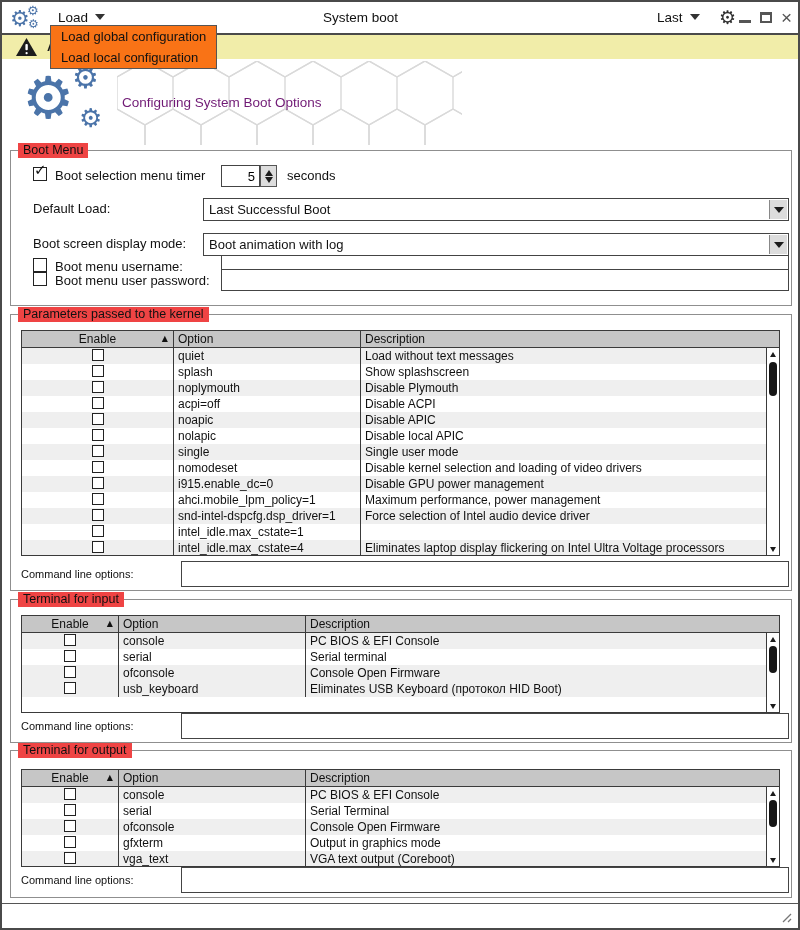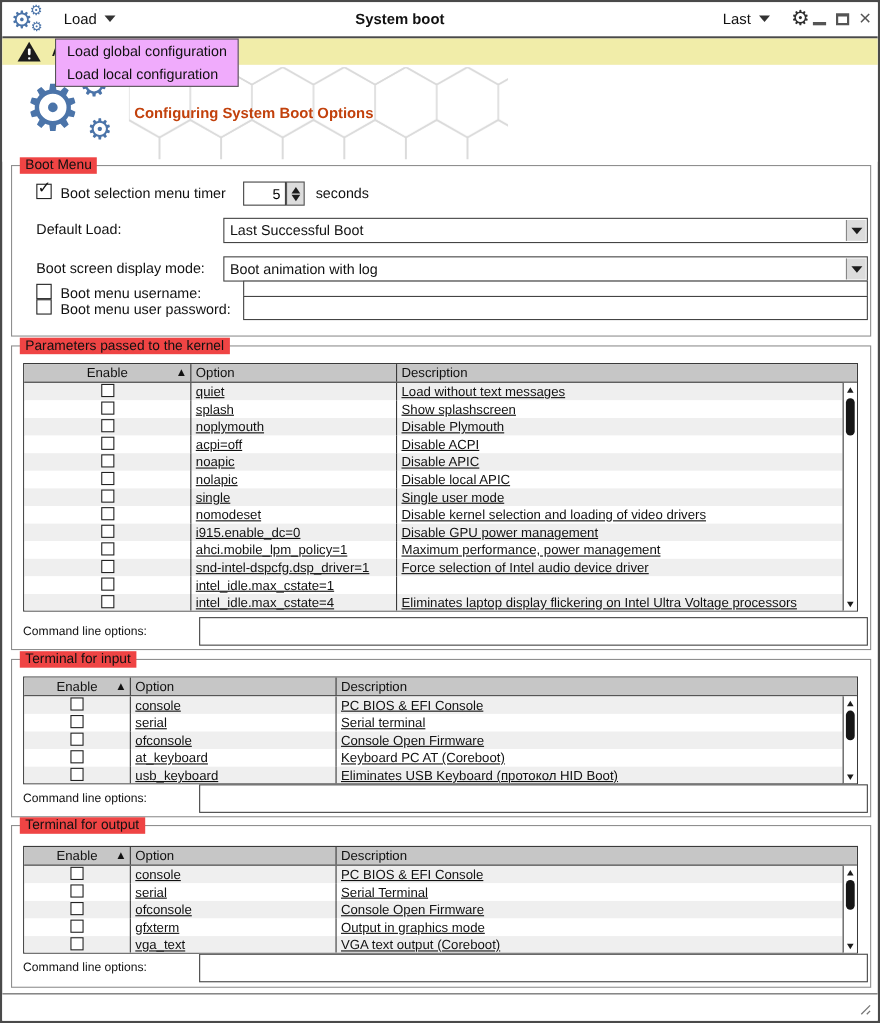--- a/index.html
+++ b/index.html
@@ -10,44 +10,44 @@
   .menubar{position:absolute;top:0;left:0;right:0;height:31px;border-bottom:2px solid #4a4a4a;background:#fff;}
   .gear{font-family:"DejaVu Sans",sans-serif;line-height:1;position:absolute;}
   .app-icon{position:absolute;left:8px;top:2px;width:36px;height:28px;}
   .app-icon .g-big{font-size:22px;left:0;top:4px;color:#4b74a9;}
   .app-icon .g-s1{font-size:13px;left:17px;top:0;color:#4b74a9;}
   .app-icon .g-s2{font-size:12px;left:18px;top:14px;color:#4b74a9;}
   .menu-item{position:absolute;top:0;height:31px;line-height:31px;font-size:13.5px;cursor:default;}
   .menu-load{left:56px;}
   .menu-save{left:655px;}
   .tri-dn-s{display:inline-block;width:0;height:0;border-left:5px solid transparent;border-right:5px solid transparent;border-top:6px solid #333;margin-left:7px;vertical-align:2px;}
-  .title{position:absolute;left:321px;top:0;line-height:31px;font-weight:bold;font-size:13.5px;}
+  .title{position:absolute;left:321px;top:0;line-height:31px;font-weight:normal;font-size:13.5px;}
   .gear-btn{left:717px;top:6px;font-size:19px;color:#2f2f2f;}
   .winctl{position:absolute;right:6px;top:0;height:31px;display:flex;align-items:center;gap:9px;}
   .ctl-min{width:12px;height:3px;background:#555;margin-top:7px;}
   .ctl-max{width:12px;height:11px;border:2px solid #555;border-top-width:3px;box-sizing:border-box;}
   .ctl-close{font-size:19px;color:#555;line-height:1;margin-top:-1px;}
 
   
   .warnbar{position:absolute;top:33px;left:0;right:0;height:24px;background:#f1eda9;}
   .warn-tri{position:absolute;left:13px;top:2px;}
   .warn-text{position:absolute;left:45px;top:0;line-height:24px;font-size:13px;font-weight:bold;color:#1a1a1a;}
 
   
-  .dropdown{position:absolute;left:48px;top:33px;width:165px;background:#f0abfc;border:1px solid #555;z-index:30;}
+  .dropdown{position:absolute;left:48px;top:23px;width:165px;background:#f97316;border:1px solid #555;z-index:30;}
   .dd-item{height:21px;line-height:21px;padding-left:10px;font-size:13px;white-space:nowrap;cursor:default;}
 
   
   .banner{position:absolute;top:57px;left:0;right:0;height:88px;background:#fff;}
   .logo{position:absolute;left:20px;top:6px;width:100px;height:78px;}
   .logo .lg-big{font-size:58px;left:0;top:4px;color:#4b74a9;}
   .logo .lg-s1{font-size:30px;left:50px;top:-2px;color:#4b74a9;}
   .logo .lg-s2{font-size:26px;left:57px;top:40px;color:#4b74a9;}
   .hexwrap{position:absolute;left:115px;top:2px;width:345px;height:84px;}
-  .banner-title{position:absolute;left:120px;top:36px;font-size:13.5px;font-weight:bold;z-index:2;color:#c2410c;}
+  .banner-title{position:absolute;left:120px;top:36px;font-size:13.5px;font-weight:normal;z-index:2;color:#701a75;}
 
   
   .group{position:absolute;left:8px;width:782px;border:1px solid #8f8f8f;background:#fff;box-sizing:border-box;}
   .legend{position:absolute;top:-8px;left:7px;background:#ef4444;padding:0 5px;font-size:12.5px;line-height:15px;white-space:nowrap;}
   .g1{top:148px;height:156px;}
   .g2{top:312px;height:277px;}
   .g3{top:597px;height:144px;}
   .g4{top:748px;height:148px;}
   .frow{position:absolute;left:0;right:0;}
   .f-label{font-size:13px;position:absolute;white-space:nowrap;}
@@ -82,21 +82,21 @@
   .tc{box-sizing:border-box;overflow:hidden;white-space:nowrap;}
   .th{font-size:12px;line-height:16px;}
   .c-enable{position:relative;text-align:center;border-right:1px solid #3a3a3a;}
   .c-option{border-right:1px solid #3a3a3a;padding-left:4px;}
   .c-desc{flex:1;padding-left:4px;}
   .tbl-kernel .c-enable{width:152px;}
   .tbl-kernel .c-option{width:187px;}
   .tbl-term .c-enable{width:97px;}
   .tbl-term .c-option{width:187px;}
   .sort{position:absolute;right:5px;top:0;font-size:8px;line-height:16px;color:#111;font-family:"DejaVu Sans",sans-serif;}
-  .tbody{position:absolute;top:17px;left:0;right:13px;bottom:0;overflow:hidden;text-decoration:underline;}
+  .tbody{position:absolute;top:17px;left:0;right:13px;bottom:0;overflow:hidden;}
   .trow{display:flex;height:16px;font-size:12px;line-height:16px;}
   .trow.stripe{background:#efefef;}
   .trow.white{background:#fff;}
   .trow .cb{width:10px;height:10px;border-width:1.4px;margin-top:1px;}
 
   
   .vscroll{position:absolute;top:17px;right:0;bottom:0;width:13px;border-left:1px solid #3a3a3a;background:#fff;box-sizing:border-box;}
   .sbtn{position:absolute;left:0;right:0;height:12px;display:flex;align-items:center;justify-content:center;}
   .sbtn.up{top:0;}
   .sbtn.down{bottom:0;}
@@ -333,25 +333,20 @@
           <div class="trow white">
             <div class="tc c-enable"><span class="cb"></span></div>
             <div class="tc c-option">serial</div>
             <div class="tc c-desc">Serial terminal</div>
           </div>
           <div class="trow stripe">
             <div class="tc c-enable"><span class="cb"></span></div>
             <div class="tc c-option">ofconsole</div>
             <div class="tc c-desc">Console Open Firmware</div>
           </div>
-          <div class="trow white">
-            <div class="tc c-enable"><span class="cb"></span></div>
-            <div class="tc c-option">at_keyboard</div>
-            <div class="tc c-desc">Keyboard PC AT (Coreboot)</div>
-          </div>
           <div class="trow stripe">
             <div class="tc c-enable"><span class="cb"></span></div>
             <div class="tc c-option">usb_keyboard</div>
             <div class="tc c-desc">Eliminates USB Keyboard (протокол HID Boot)</div>
           </div>
         </div>
       <div class="vscroll">
         <div class="sbtn up">
             <span class="tri-u"></span>
           </div>

